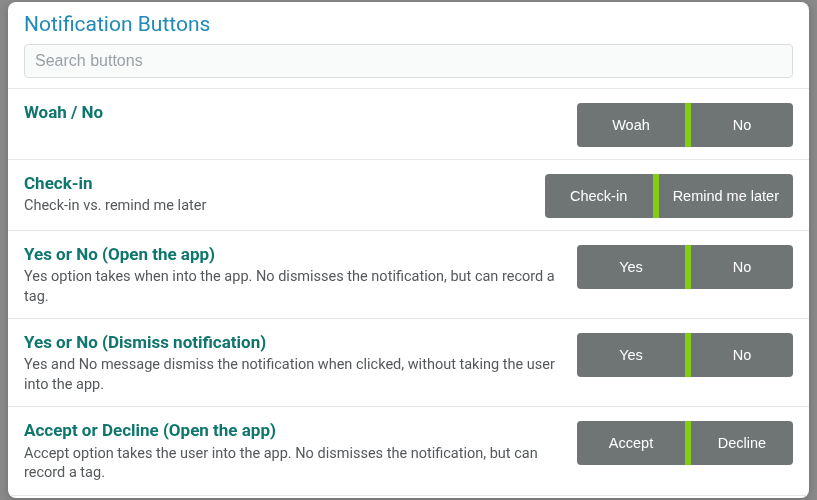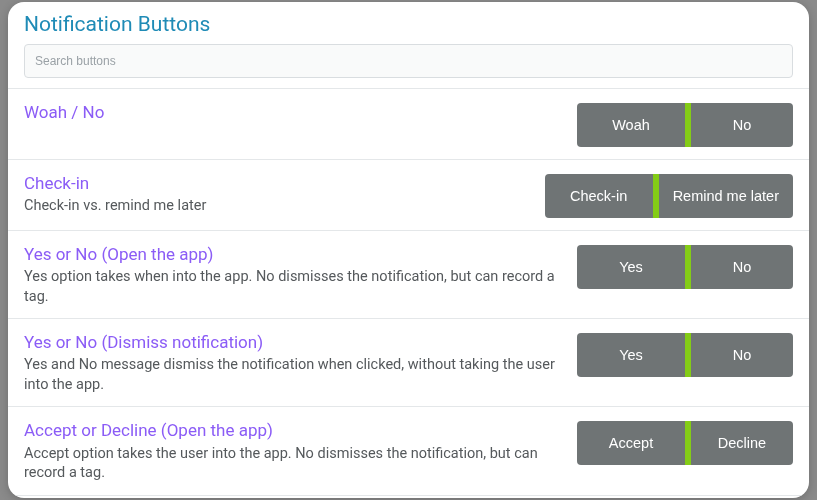--- a/index.html
+++ b/index.html
@@ -1,56 +1,56 @@
 <!DOCTYPE html>
 <html><head>
 <meta charset="utf-8">
 <style>
   * { box-sizing: border-box; margin: 0; padding: 0; }
   html, body { width: 817px; height: 500px; overflow: hidden; font-family: -apple-system, BlinkMacSystemFont, "Segoe UI", Roboto, "Helvetica Neue", Arial, sans-serif; }
   body { background: #8a8a8a; display: flex; align-items: flex-start; justify-content: center; }
   .modal {
     width: 801px;
     background: #ffffff;
-    border-radius: 16px;
+    border-radius: 8px;
     margin-top: 2px;
     box-shadow: 0 2px 10px rgba(0,0,0,0.2);
     overflow: hidden;
     height: 496px;
     display: flex;
     flex-direction: column;
   }
   .modal-header {
     padding: 10px 16px 8px 16px;
     font-size: 21px;
     font-weight: 400;
     color: #1f8bb6;
   }
   .search-wrap { padding: 0 16px 10px 16px; }
   .search-input {
     width: 100%;
     height: 34px;
     border: 1px solid #d9dde0;
     border-radius: 4px;
     padding: 0 10px;
-    font-size: 12px;
+    font-size: 16px;
     color: #333;
     background: #f9fafa;
   }
   .search-input::placeholder { color: #9aa1a6; }
   .list { flex: 1; overflow-y: auto; }
   .row {
     display: flex;
     align-items: flex-start;
     padding: 12px 16px;
     border-bottom: 1px solid #e4e7e9;
   }
   .row:first-child { border-top: 1px solid #e4e7e9; }
   .meta { flex: 1; padding-right: 12px; }
-  .title { font-size: 17px; font-weight: 400; color: #8b5cf6; line-height: 1.3; }
+  .title { font-size: 17px; font-weight: 700; color: #0f766e; line-height: 1.3; }
   .desc { font-size: 14.5px; color: #55595c; line-height: 1.35; margin-top: 2px; }
   .btns { display: flex; gap: 0; margin-top: 2px; }
   .nbtn {
     background: #6f7475;
     color: #ffffff;
     font-size: 14.5px;
     height: 44px;
     min-width: 108px;
     padding: 8px 14px;
     display: flex; align-items: center; justify-content: center;

